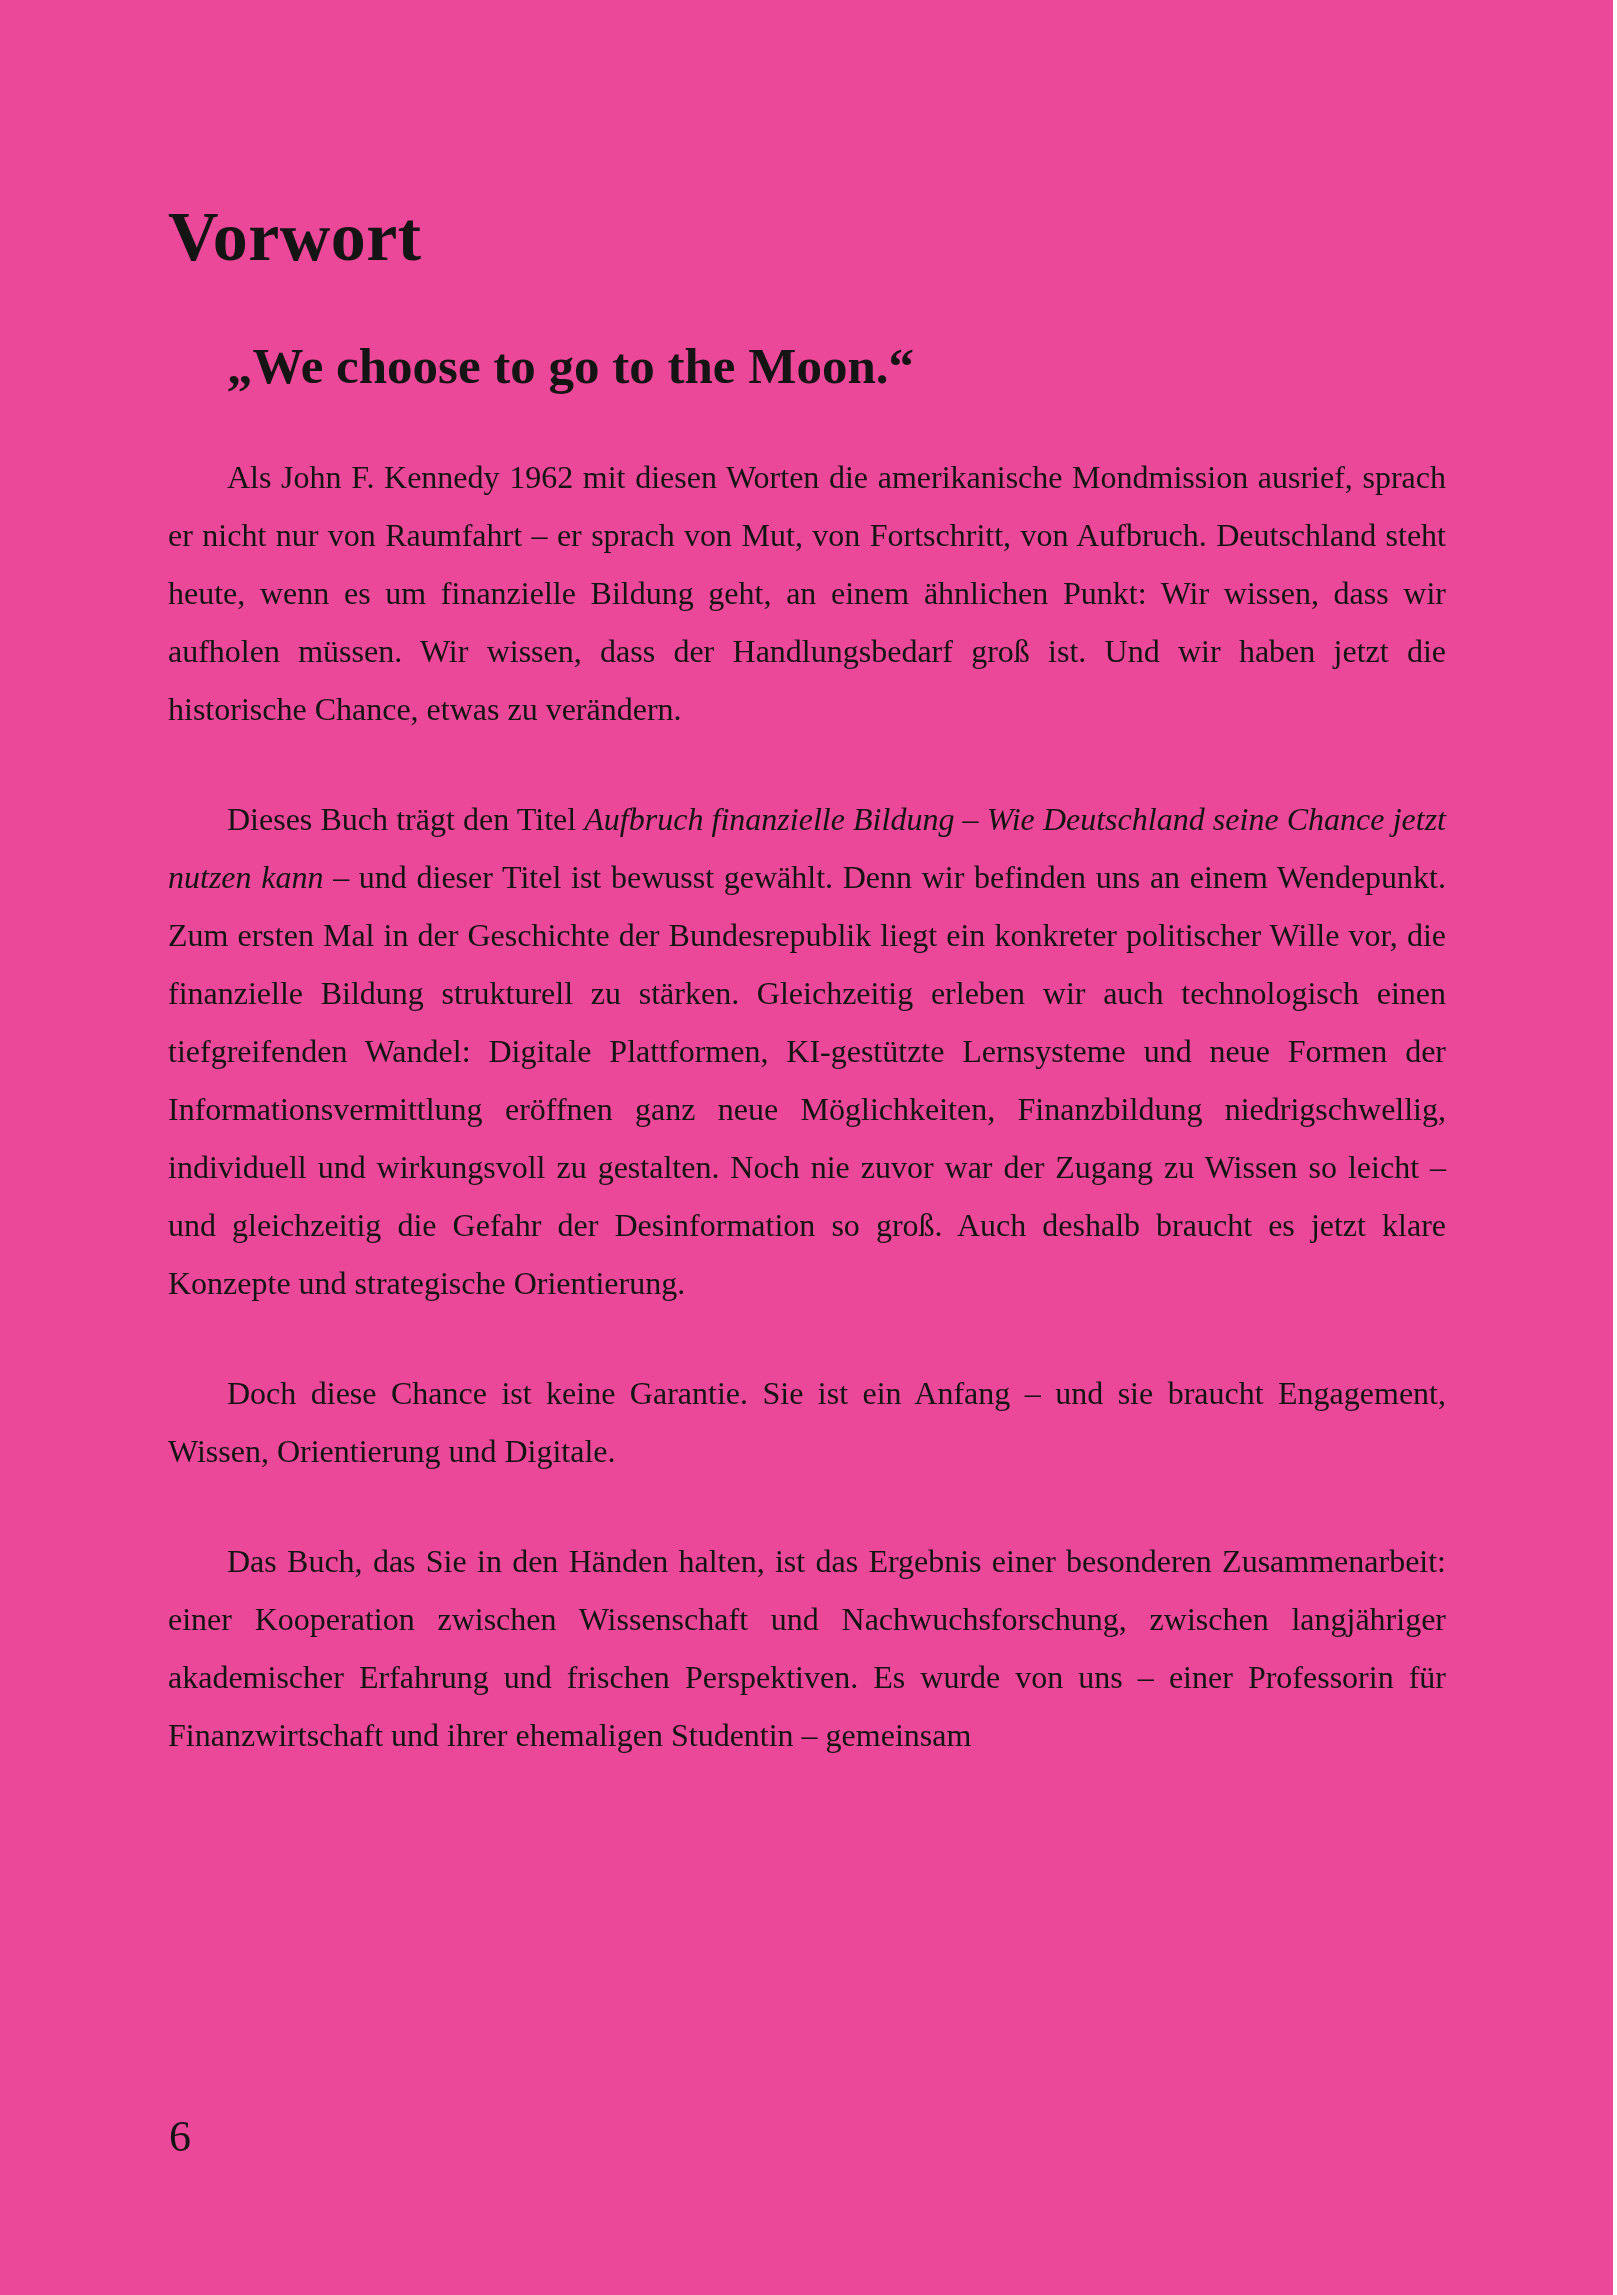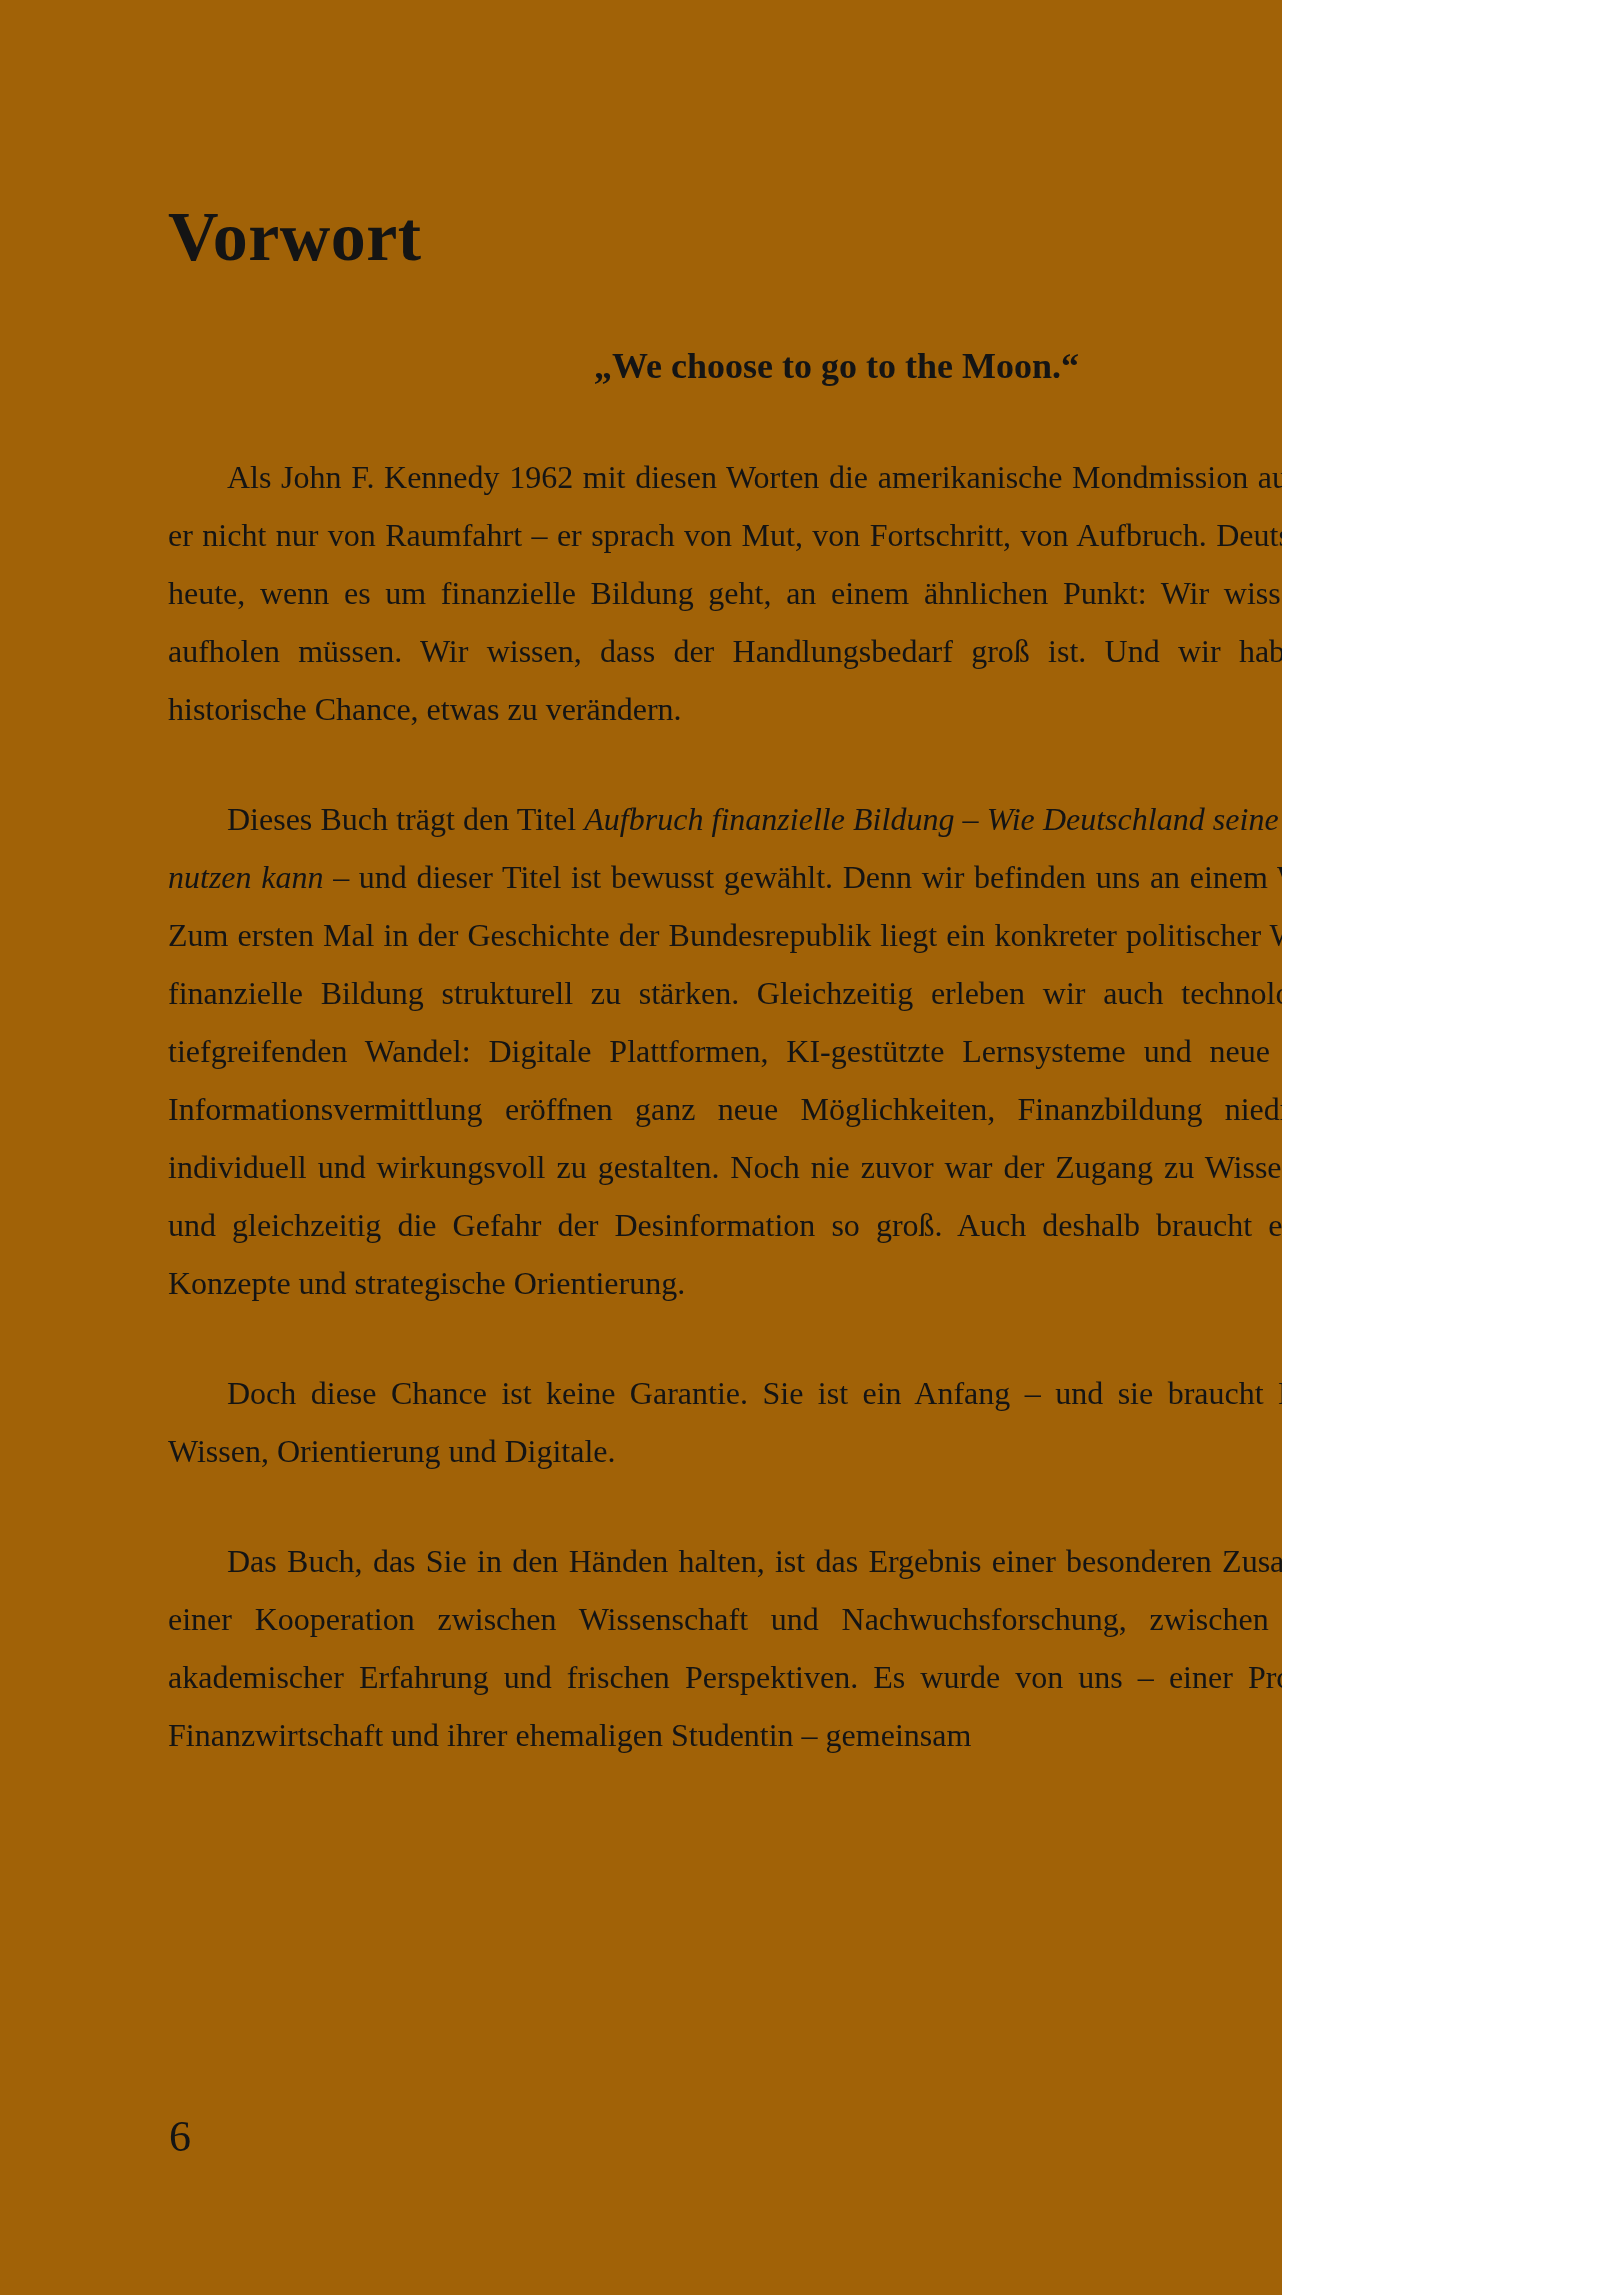--- a/index.html
+++ b/index.html
@@ -2,47 +2,46 @@
 <html style="font-size:7.4px"><head>
 <meta charset="utf-8">
 <style>
   html, body {
     margin: 0;
     padding: 0;
     background: #ffffff;
   }
   .page {
     position: relative;
-    width: 1282px;
+    width: 1613px;
     height: 2295px;
-    background: #a16207;
+    background: #ec4899;
     color: #141414;
     font-family: "Liberation Serif", "DejaVu Serif", serif;
     overflow: hidden;
   }
   .content {
     position: absolute;
     left: 168px;
     width: 1278px;
     top: 199px;
   }
   h1.page-title {
     font-size: 70px;
     line-height: 1.08;
     font-weight: 700;
     margin: 0 0 62px 0;
     letter-spacing: 0.5px;
   }
   p.quote {
-    font-size: 36px;
+    font-size: 51px;
     line-height: 58px;
     font-weight: 700;
     margin: 0 0 53px 0;
     text-indent: 59px;
-    text-align: center;
   }
   p.body {
     font-size: 32px;
     line-height: 58px;
     text-align: justify;
     text-indent: 59px;
     margin: 0 0 52px 0;
     hyphens: none;
   }
   .book-title {

